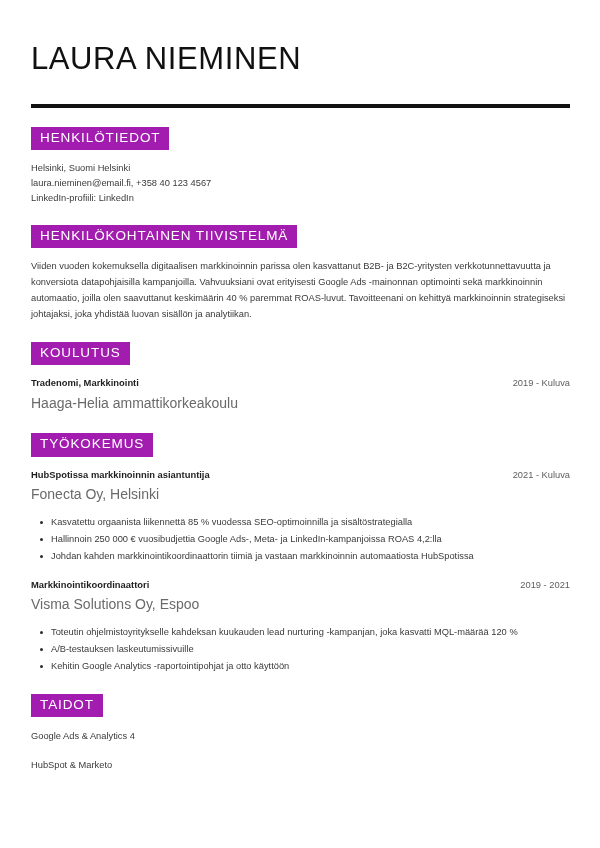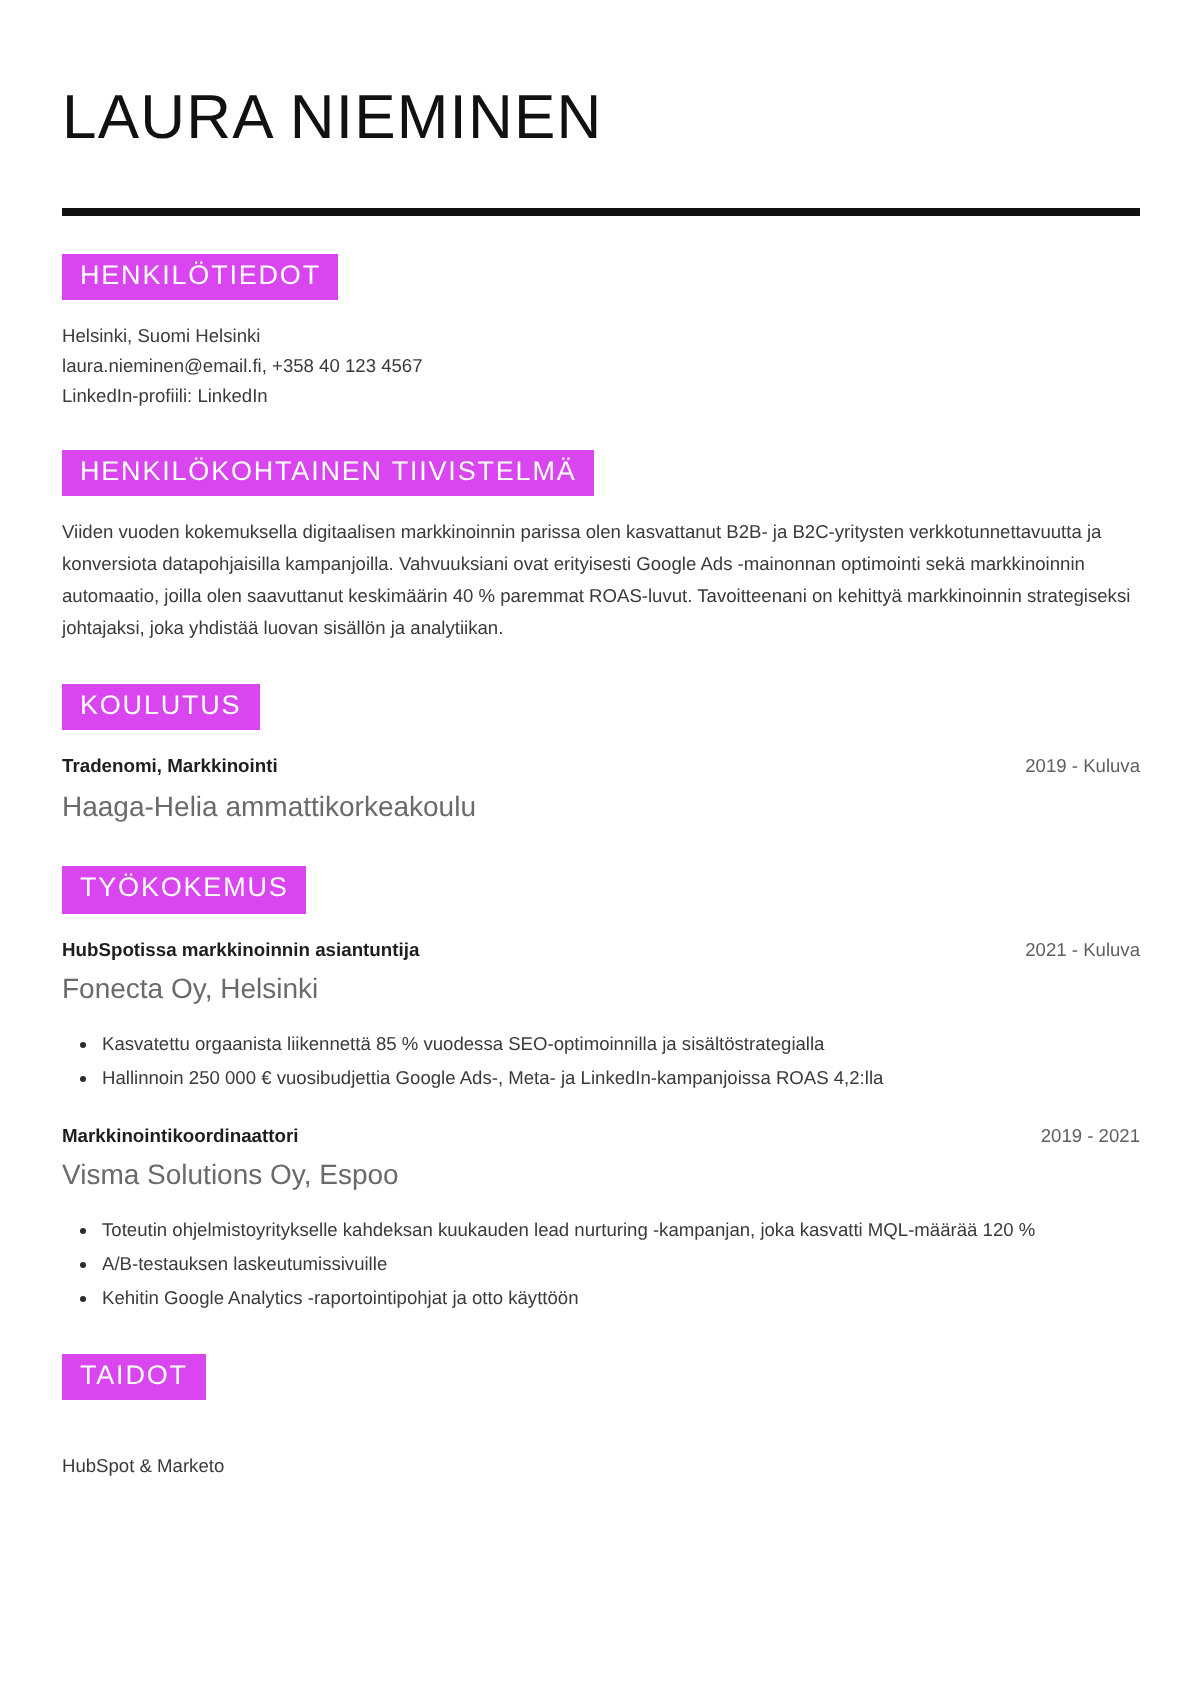--- a/index.html
+++ b/index.html
@@ -42,21 +42,21 @@
     background: #111111;
     width: 539px;
   }
 
   
   .section {
     margin-top: 19px;
   }
   .chip {
     display: inline-block;
-    background: #d946ef;
+    background: #a21caf;
     color: #ffffff;
     font-size: 13.5px;
     letter-spacing: 0.9px;
     padding: 4px 9px 5px 9px;
     line-height: 1.05;
     white-space: nowrap;
     text-align: right;
   }
   .contact {
     margin-top: 11px;
@@ -192,20 +192,21 @@
 
     <div class="entry">
       <div class="entry-head">
         <div class="entry-title">HubSpotissa markkinoinnin asiantuntija</div>
         <div class="entry-date">2021 - Kuluva</div>
       </div>
       <div class="entry-sub">Fonecta Oy, Helsinki</div>
       <ul class="bullets">
         <li>Kasvatettu orgaanista liikennettä 85 % vuodessa SEO-optimoinnilla ja sisältöstrategialla</li>
         <li>Hallinnoin 250 000 € vuosibudjettia Google Ads-, Meta- ja LinkedIn-kampanjoissa ROAS 4,2:lla</li>
+        <li>Johdan kahden markkinointikoordinaattorin tiimiä ja vastaan markkinoinnin automaatiosta HubSpotissa</li>
       </ul>
     </div>
 
     <div class="entry">
       <div class="entry-head">
         <div class="entry-title">Markkinointikoordinaattori</div>
         <div class="entry-date">2019 - 2021</div>
       </div>
       <div class="entry-sub">Visma Solutions Oy, Espoo</div>
       <ul class="bullets">
@@ -213,20 +214,21 @@
         <li>A/B-testauksen laskeutumissivuille</li>
         <li>Kehitin Google Analytics -raportointipohjat ja otto käyttöön</li>
       </ul>
     </div>
   </div>
 
   <div class="section">
     <span class="chip">TAIDOT</span>
     <div class="skills-grid">
       <div class="skills-row">
+        <div class="skill-cell">Google Ads &amp; Analytics 4</div>
       </div>
       <div class="skills-row">
         <div class="skill-cell">HubSpot &amp; Marketo</div>
         <div class="skill-cell second"></div>
       </div>
     </div>
   </div>
 
 </div>
 

